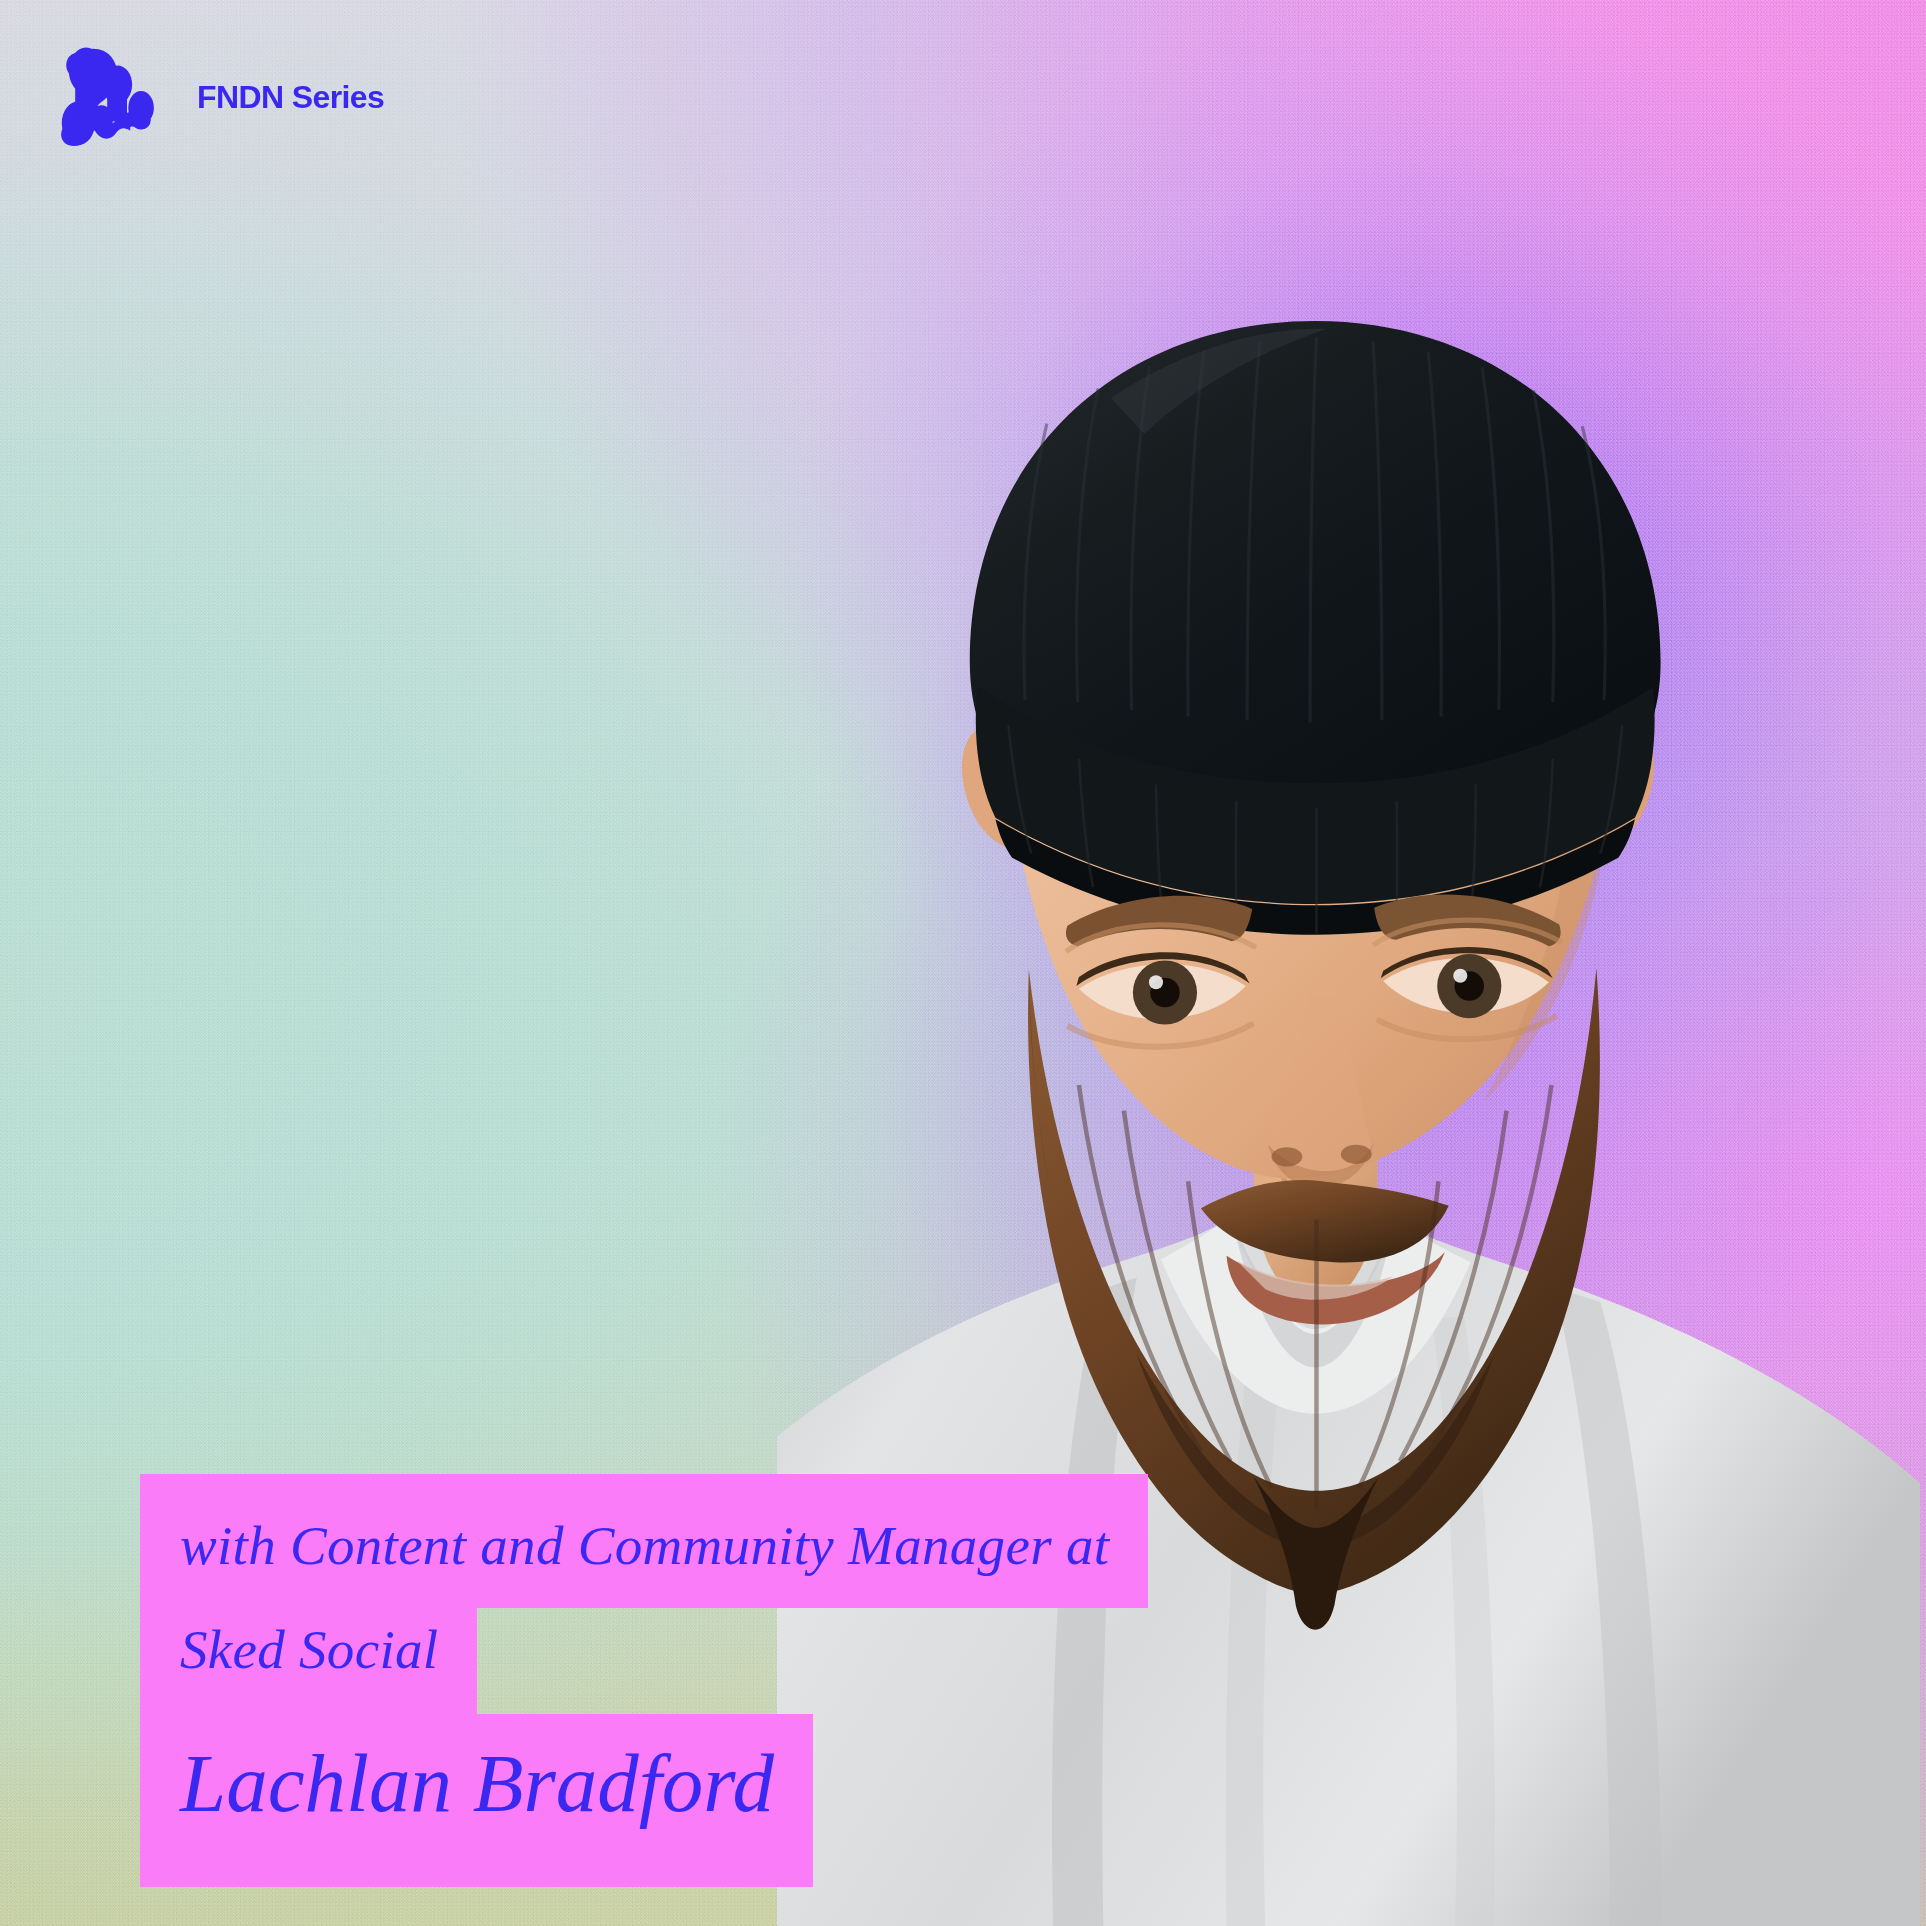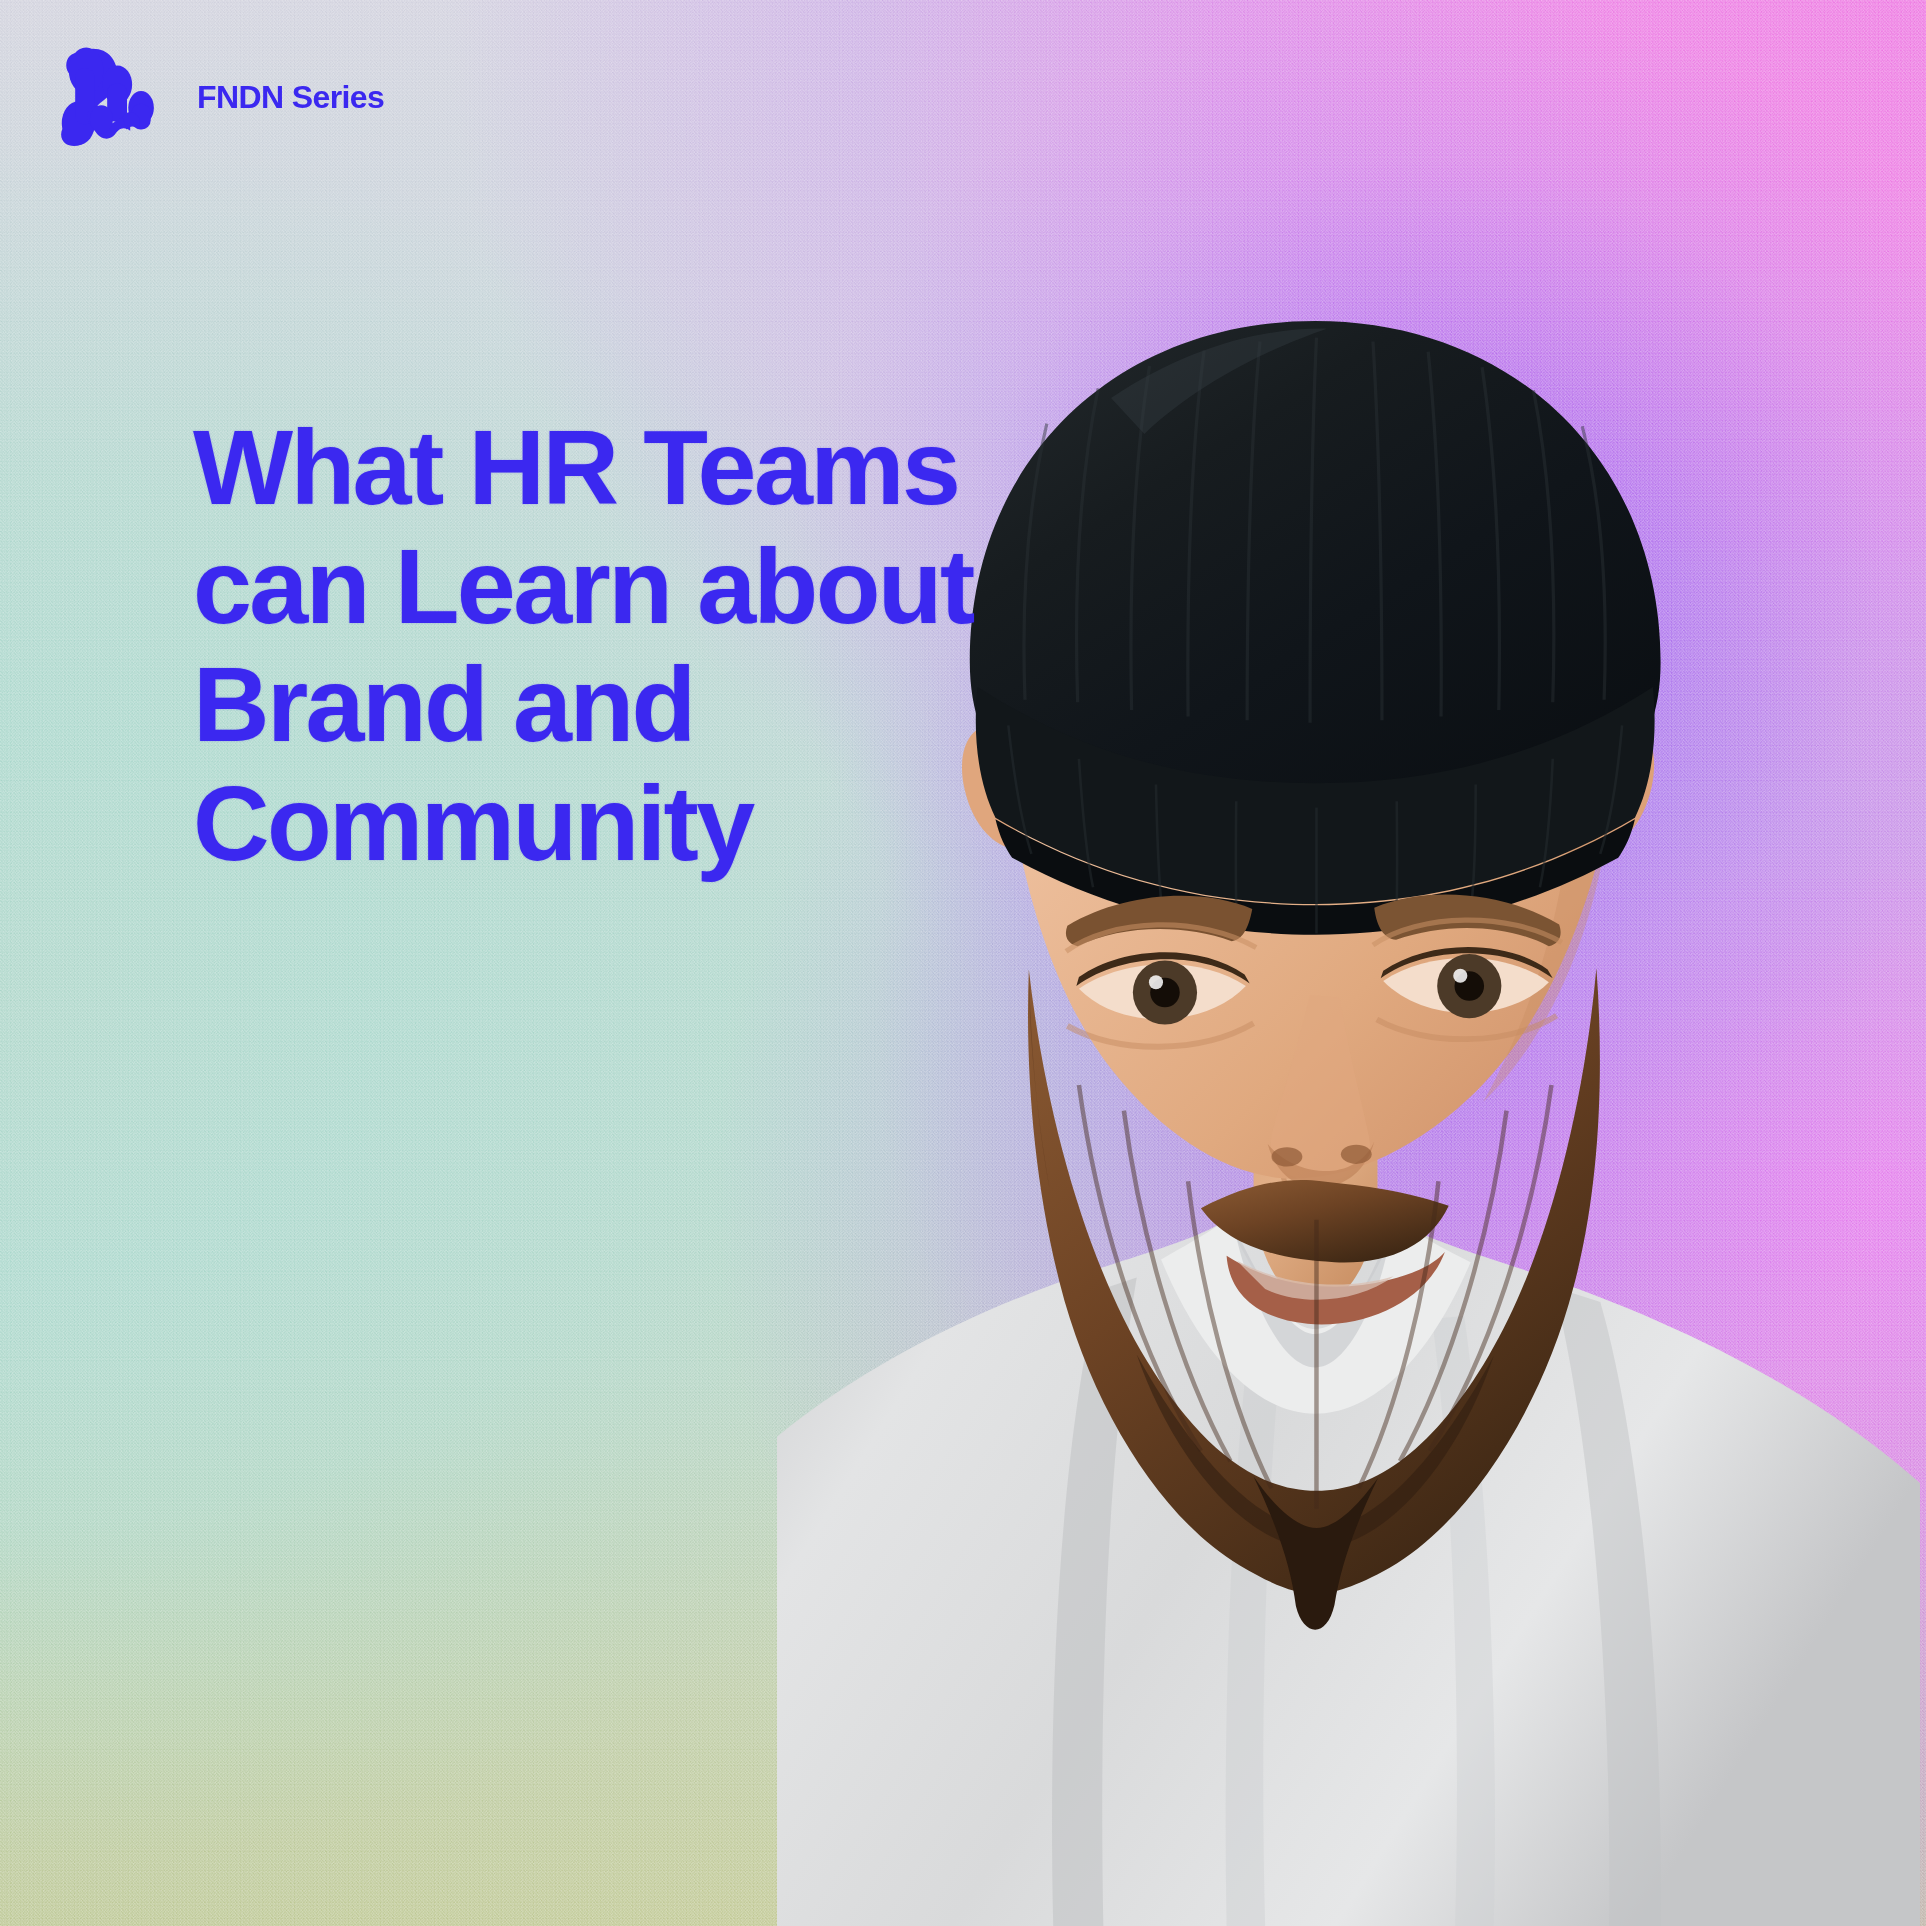--- a/index.html
+++ b/index.html
@@ -342,23 +342,22 @@
                    C56,126 54,118 50,120 Z"></path>
           <path d="M104,112 C114,100 124,104 130,114 L130,132
                    C122,126 116,126 110,132 Z"></path>
           <ellipse cx="71" cy="116" rx="18" ry="22"></ellipse>
         </g>
       </svg>
     </span>
     <span class="logo-text">FNDN Series</span>
   </div>
 
-  <h1 class="headline">
-    <span class="hl">What HR Teams</span>
-    <span class="hl">can Learn about</span>
-    <span class="hl">Brand and</span>
-    <span class="hl">Community</span>
-  </h1>
-
+
+  <div class="credits">
+    <span class="line credit-role">with Content and Community Manager at</span>
+    <span class="line credit-company">Sked Social</span>
+    <span class="line credit-name">Lachlan Bradford</span>
+  </div>
 
   <div class="bg-noise"></div>
 </div>
 
 
 </body></html>

